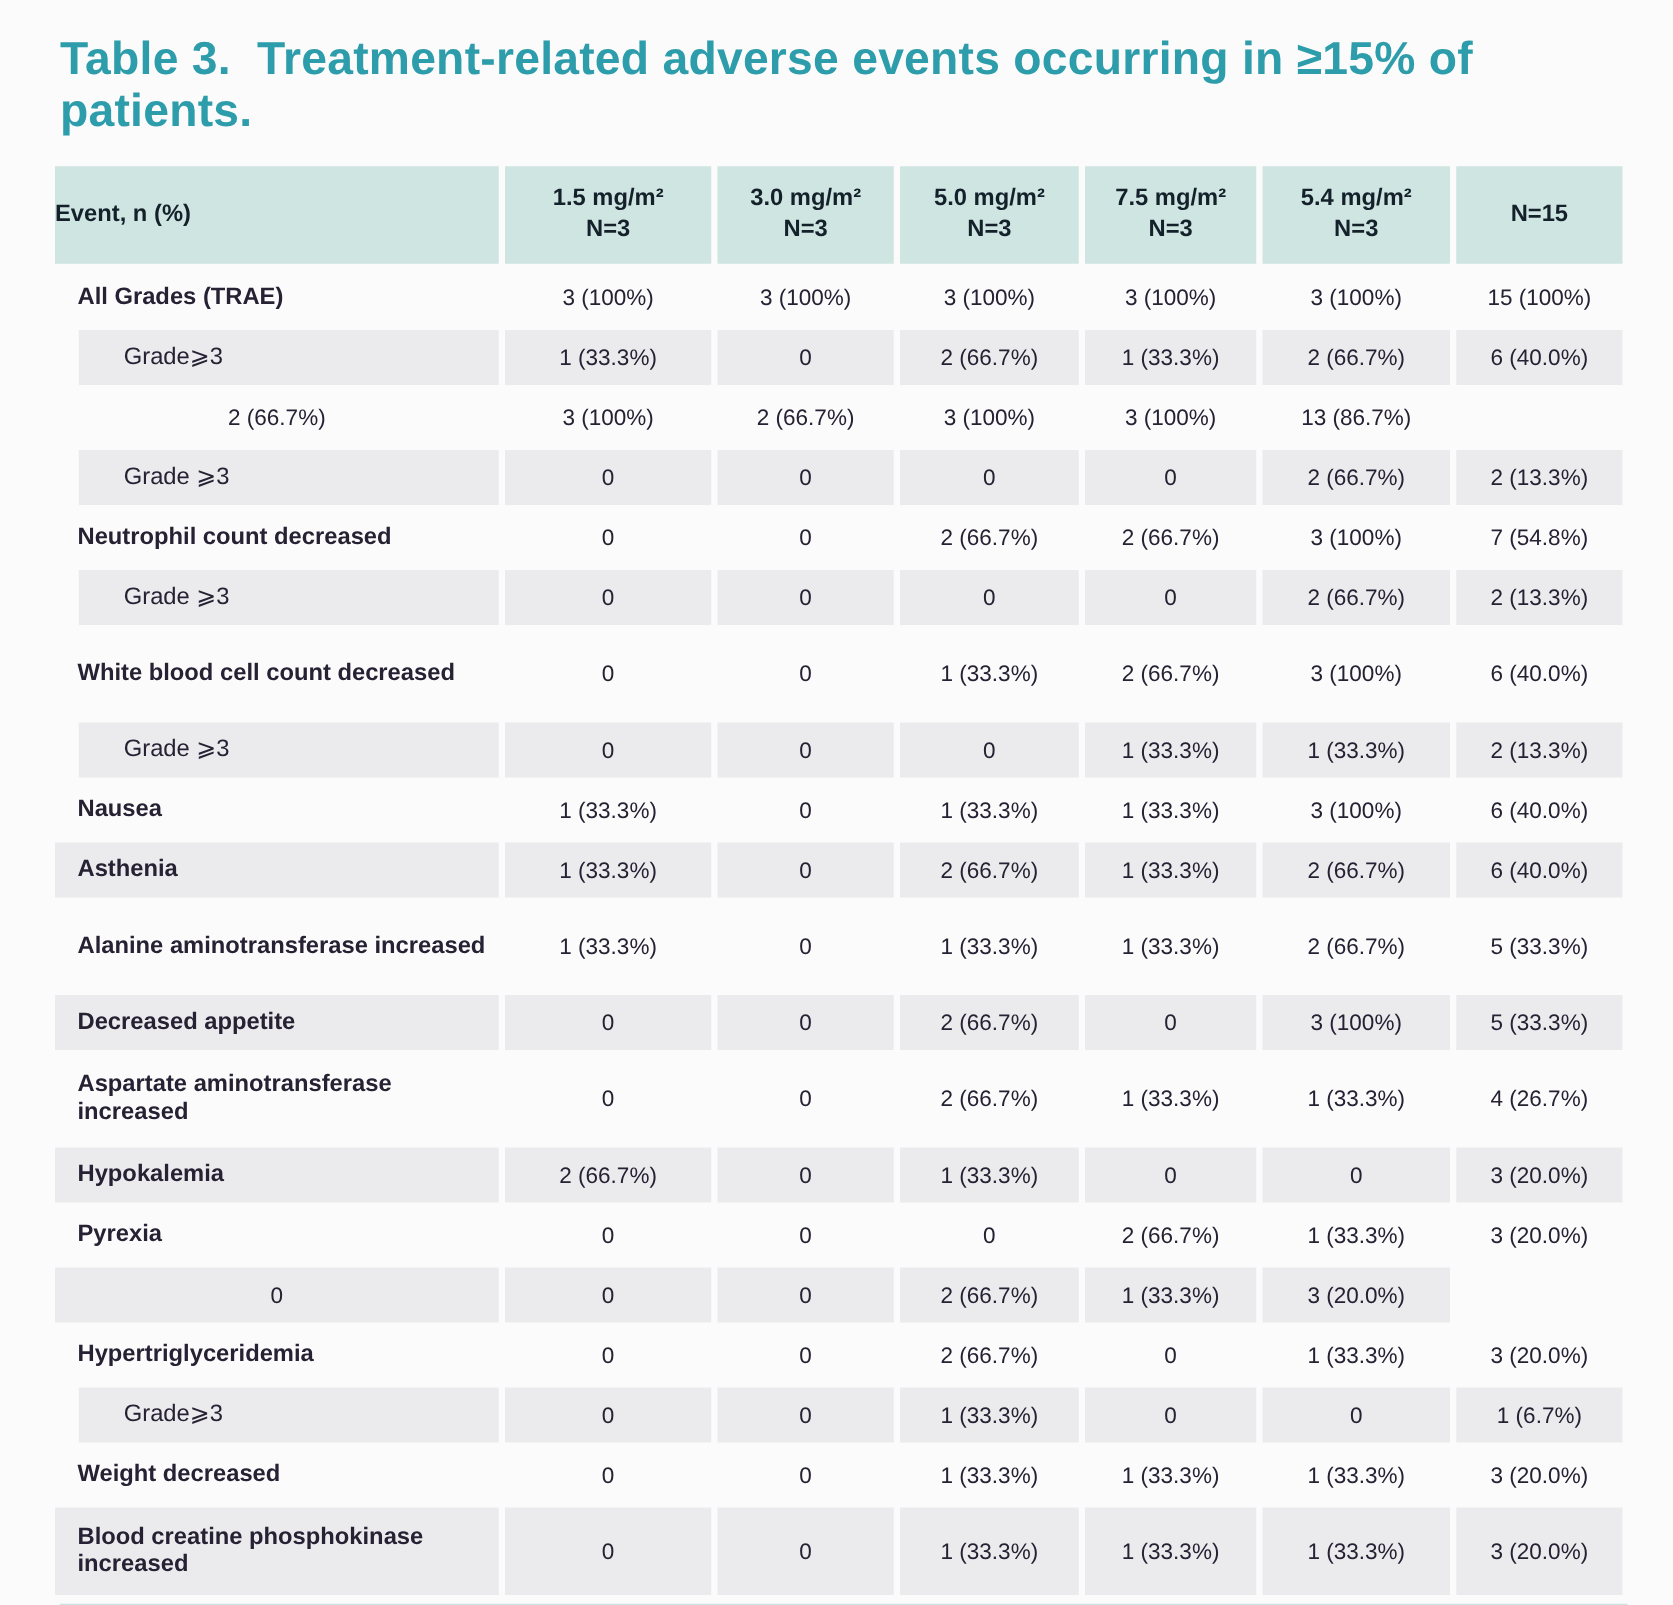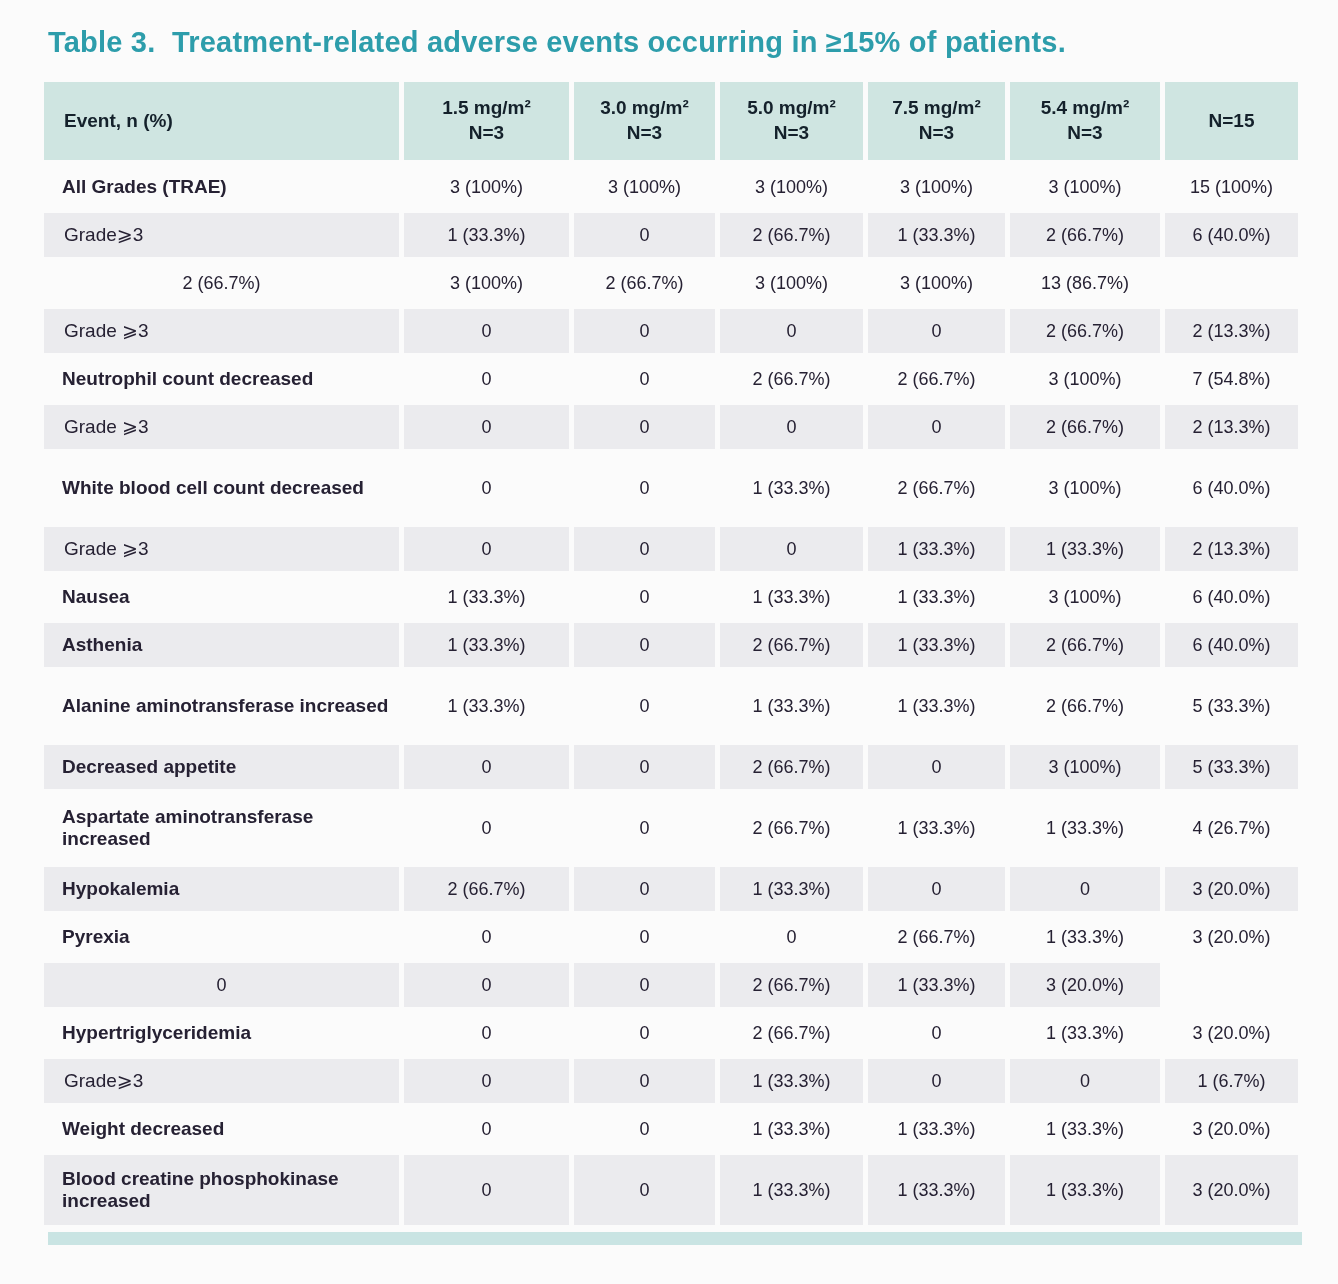--- a/index.html
+++ b/index.html
@@ -6,54 +6,54 @@
   body{
     width:1338px;height:1284px;
     background:#fbfbfb;
     font-family:"Liberation Sans","DejaVu Sans",sans-serif;
     color:var(--text-dark,#262133);
     overflow:hidden;
   }
   .page{padding:0 40px;box-sizing:border-box;}
   .title{
     color:var(--accent,#2d9dab);
-    font-size:29px;font-weight:bold;
+    font-size:37px;font-weight:bold;
     margin:0;padding:26px 0 23px 8px;
     letter-spacing:.2px;
     white-space:pre-wrap;
   }
   .table{width:1254px;margin-left:4px;}
   .grid-row{
     display:grid;
     grid-template-columns:355px 165px 141px 143px 137px 150px 133px;
     column-gap:5px;
     margin-bottom:4px;
   }
   .thead{margin-bottom:5px;}
   .th{
     background:var(--header-bg,#cfe5e1);
     display:flex;flex-direction:column;
     align-items:center;justify-content:center;
     min-height:78px;
     font-weight:bold;font-size:19px;line-height:1.3;
     color:#14212b;text-align:center;
   }
-  .event-th{align-items:flex-start;padding-left:20px;box-sizing:border-box;text-align:center;}
+  .event-th{align-items:flex-start;box-sizing:border-box;text-align:center;}
   .cell{
     display:flex;align-items:center;justify-content:center;
     min-height:44px;font-size:18px;text-align:center;
   }
   .tall .cell{min-height:70px;}
   .shaded .cell{background:var(--shaded,#ebebee);}
   .event-cell{
     justify-content:flex-start;text-align:left;
     padding:4px 10px 4px 18px;box-sizing:border-box;
     font-weight:bold;font-size:19px;line-height:1.18;
   }
-  .indent .event-cell{padding-left:20px;font-weight:normal;}
+  .indent .event-cell{padding-left:36px;font-weight:normal;margin-left:19px;}
   .footer-bar{
     height:13px;width:1254px;
     margin-top:7px;margin-left:4px;
     background:var(--footer,#c9e4e3);
   }
 </style>
 </head>
 <body style="--accent: #2d9dab; --header-bg: #cfe5e1; --shaded: #ebebee; --footer: #c9e4e3; --text-dark: #262133;">
 
 <div class="page">

